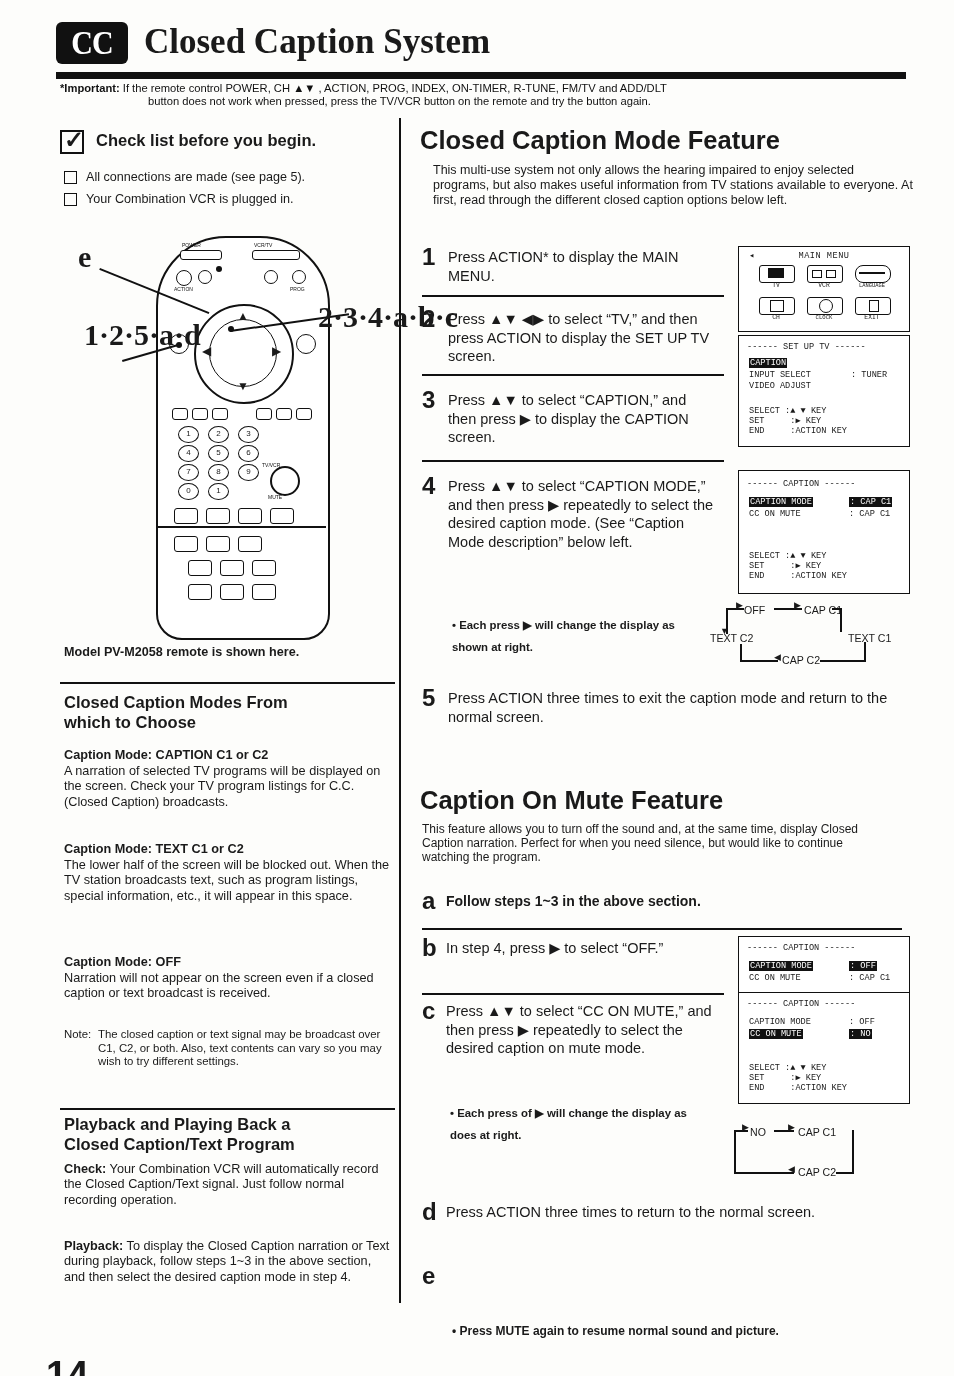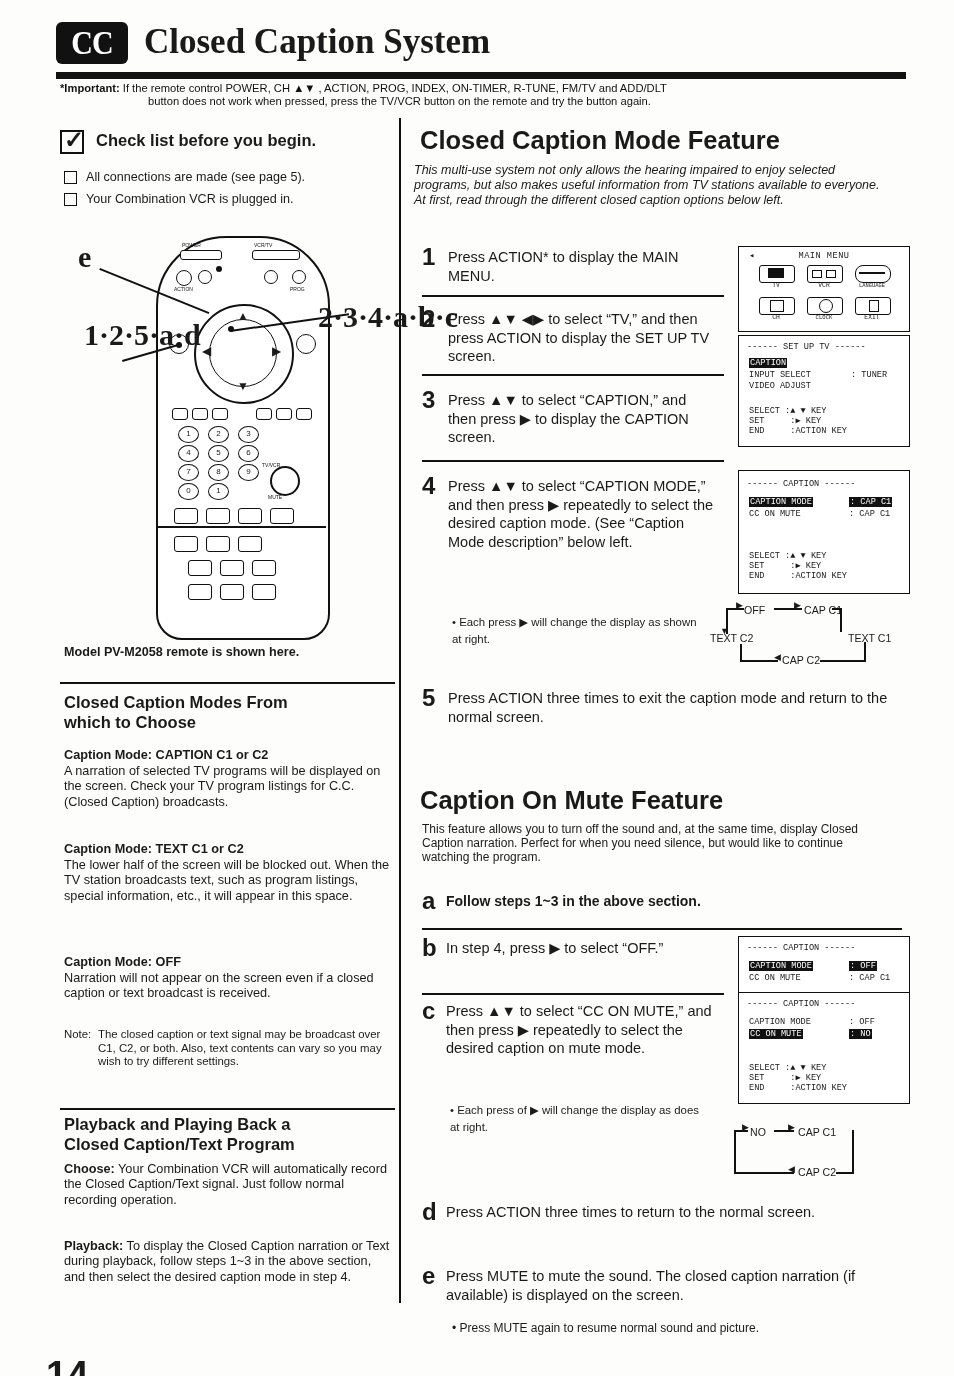--- a/index.html
+++ b/index.html
@@ -101,21 +101,21 @@
   
   .r-title {
     position:absolute; font-family:"Liberation Sans", sans-serif;
     font-weight:bold; font-size:25.5px; line-height:29px;
   }
   .r-para { position:absolute; font-size:12.5px; line-height:15.2px; }
   .step-num {
     position:absolute; font-size:24px; font-weight:bold; line-height:24px;
   }
   .step-txt { position:absolute; font-size:14.5px; line-height:18.6px; }
-  .bullet-txt { position:absolute; font-size:11.4px; line-height:17px; }
+  .bullet-txt { position:absolute; font-size:11.4px; line-height:22px;font-weight:bold; }
   .hr-right { position:absolute; left:422px; width:302px; height:1.6px; background:#111; }
 
   
   .osd {
     position:absolute; border:1.8px solid #111; background:#fff;
     font-family:"Liberation Mono", monospace; font-size:8.6px; line-height:10.5px;
   }
   .osd .t { position:absolute; white-space:pre; }
   .osd .inv { background:#111; color:#fff; padding:0 1px; }
   .osd-hdr { position:absolute; width:100%; text-align:center; font-size:8.6px; letter-spacing:0.5px; }
@@ -263,33 +263,33 @@
   <div class="para-sm" style="left:64px; top:1028px; width:28px;">Note:</div>
   <div class="para-sm" style="left:98px; top:1028px; width:296px;">The closed caption or text signal may be broadcast over C1, C2, or both. Also, text contents can vary so you may wish to try different settings.</div>
 
   <div class="hr-left" style="top:1108px; width:335px;"></div>
   <div class="sec-head" style="left:64px; top:1114px; width:335px;">
     <span>Playback and Playing Back a</span><br>
     <span>Closed Caption/Text Program</span>
   </div>
 
   <div class="para" style="left:64px; top:1162px; width:330px;">
-    <b>Choose:</b>
+    <b>Check:</b>
     <span>Your Combination VCR will automatically record the Closed Caption/Text signal. Just follow normal recording operation.</span>
   </div>
 
   <div class="para" style="left:64px; top:1239px; width:330px;">
     <b>Playback:</b>
     <span>To display the Closed Caption narration or Text during playback, follow steps 1~3 in the above section, and then select the desired caption mode in step 4.</span>
   </div>
 
   <div class="pagenum">14</div>
 
   <div class="r-title" style="left:420px; top:126px; width:470px;">Closed Caption Mode Feature</div>
-  <div class="r-para" style="left:414px; top:163px; width:480px;font-style:italic;">This multi-use system not only allows the hearing impaired to enjoy selected programs, but also makes useful information from TV stations available to everyone. At first, read through the different closed caption options below left.</div>
+  <div class="r-para" style="left:433px; top:163px; width:480px;">This multi-use system not only allows the hearing impaired to enjoy selected programs, but also makes useful information from TV stations available to everyone. At first, read through the different closed caption options below left.</div>
 
   <div class="step-num" style="left:422px; top:245px;">1</div>
   <div class="step-txt" style="left:448px; top:248px; width:262px;">Press ACTION* to display the MAIN MENU.</div>
   <div class="hr-right" style="top:295px;"></div>
 
   <div class="step-num" style="left:422px; top:307px;">2</div>
   <div class="step-txt" style="left:448px; top:310px; width:268px;">Press ▲▼ ◀▶ to select “TV,” and then press ACTION to display the SET UP TV screen.</div>
   <div class="hr-right" style="top:374px;"></div>
 
   <div class="step-num" style="left:422px; top:388px;">3</div>
@@ -434,16 +434,15 @@
     <div class="ln" style="left:10px; top:50px; width:60px; height:1.5px;"></div>
     <div class="lab" style="left:18px; top:0px; font-size:9px;">▶</div>
     <div class="lab" style="left:64px; top:0px; font-size:9px;">▶</div>
     <div class="lab" style="left:64px; top:42px; font-size:9px;">◀</div>
   </div>
 
   <div class="step-num" style="left:422px; top:1200px;">d</div>
   <div class="step-txt" style="left:446px; top:1203px; width:450px;">Press ACTION three times to return to the normal screen.</div>
 
   <div class="step-num" style="left:422px; top:1264px;">e</div>
-  <div class="step-txt" style="left:446px; top:1267px; width:452px;">Press MUTE to mute the sound. The closed caption narration (if available) is displayed on the screen.</div>
   <div class="bullet-txt" style="left:452px; top:1320px; width:440px; font-size:12px;">• Press MUTE again to resume normal sound and picture.</div>
 
 </div>
 
 </body></html>

